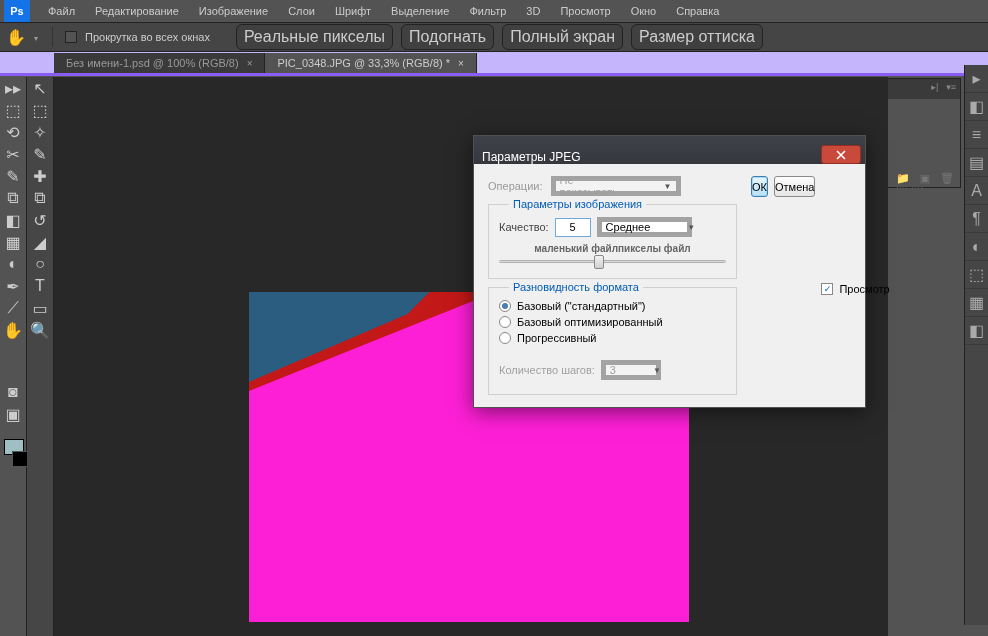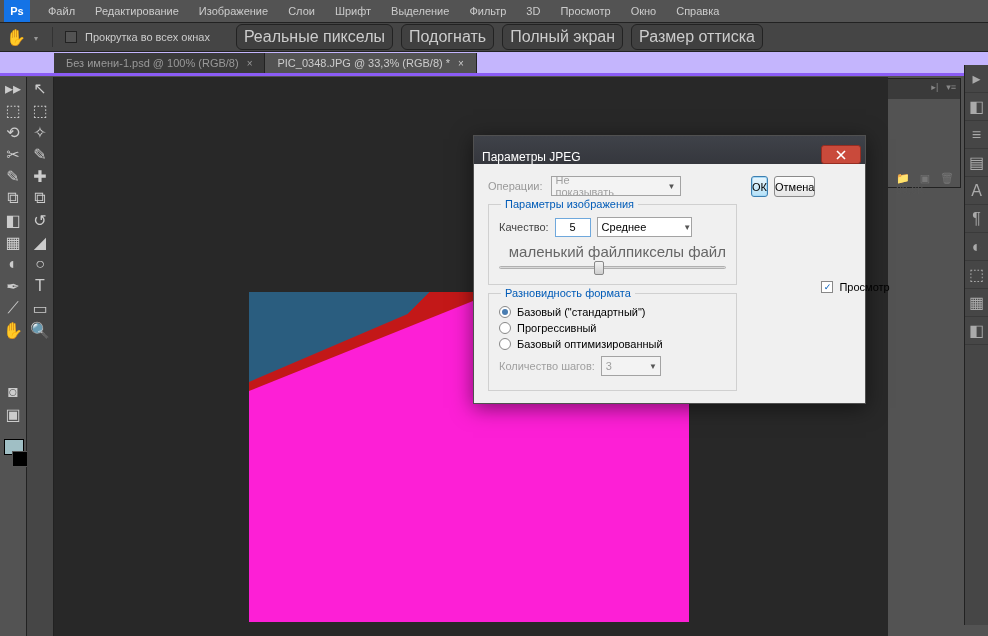--- a/index.html
+++ b/index.html
@@ -54,30 +54,30 @@
 .dialog { position:absolute; top:135px; left:473px; width:393px; background:#f0f0f0; border:1px solid #505050; box-shadow: 0 4px 20px rgba(0,0,0,.5); font-size:11px;}
 .dlg-titlebar { height:28px; background:linear-gradient(#3f4249,#35373d); display:flex; align-items:flex-end; padding-left:8px;}
 .dlg-title { color:#fff; font-size:12px; flex:1;}
 .dlg-close { width:40px; height:19px; background:#c94a3b; border:1px solid #962d22; border-radius:3px; display:flex;align-items:center;justify-content:center; margin-right:4px;}
 .dlg-close svg { width:10px;height:10px;}
 .dlg-body { padding:12px 14px; display:flex; gap:14px;}
 .dlg-left { flex:1;}
 .dlg-right { width:100px; display:flex; flex-direction:row; gap:6px; align-items:stretch;}
 .winbtn { height:21px; border:1px solid #8a8a8a; background:linear-gradient(#fdfdfd,#e5e5e5); border-radius:3px; font-size:11px; cursor:pointer;}
 .winbtn.primary { border:1px solid #3c7fb1; background:linear-gradient(#eaf6fd,#b6e1f7); box-shadow: inset 0 0 0 1px #a7d9f5;}
-.dropdown { height:20px; border:1px solid #a3a3a3; background:#fff; display:flex;align-items:center; padding:0 4px; font-size:11px; justify-content:space-between;gap:37px;}
+.dropdown { height:20px; border:5px solid #a3a3a3; background:#fff; display:flex;align-items:center; padding:0 4px; font-size:11px; justify-content:space-between;gap:37px;}
 .dropdown.dis { color:#a0a0a0; background:#f3f3f3;}
 .dd-arrow { font-size:8px; color:#555;}
 .fieldset { border:1px solid #d0d0d0; padding:8px 10px 10px; margin-top:8px; position:relative;}
-.fieldset .legend { position:absolute; top:-7px; left:12px; background:#f0f0f0; padding:0 4px; color:#005bb7; font-size:11px;}
+.fieldset .legend { position:absolute; top:-7px; left:20px; background:#f0f0f0; padding:0 4px; color:#005bb7; font-size:11px;}
 .row { display:flex; align-items:center; gap:6px; margin:4px 0;}
 .row .lbl { color:#444;}
 .numbox { width:36px; height:19px; border:1px solid #6fa8dc; background:#fff; text-align:center; font-size:11px;}
 .slider-wrap { margin-top:6px;}
-.slider-labels { display:flex; justify-content:flex-end; font-size:15px; color:#666;}
+.slider-labels { display:flex; justify-content:center; font-size:10px; color:#666;font-weight:bold;}
 .slider { position:relative; height:14px;}
 .slider-track { position:absolute; top:6px; left:0; right:0; height:3px; background:linear-gradient(#c5c5c5,#ededed); border:1px solid #b0b0b0; border-radius:2px;}
 .slider-thumb { position:absolute; top:1px; left:42%; width:10px; height:14px; background:linear-gradient(#f3f3f3,#cfcfcf); border:1px solid #888; border-radius:2px;}
 .radio { width:12px;height:12px; border:1px solid #888; border-radius:50%; background:#fff; display:inline-flex;align-items:center;justify-content:center;}
 .radio.on::after { content:''; width:6px;height:6px;background:#4a7db1;border-radius:50%;}
 .wcheck { width:12px; height:12px; border:1px solid #888; background:#fff; display:inline-flex;align-items:center;justify-content:center; font-size:9px; color:#005bb7;}
 .top-row { display:flex; align-items:center; gap:8px; margin-bottom:2px;}
 .top-row .lbl1 { color:#999;}
 </style>
 </head>
@@ -245,27 +245,27 @@
       </div>
 
       <div class="fieldset">
         <span class="legend">Разновидность формата</span>
         <div class="row">
           <span class="radio on"></span>
           <span>Базовый ("стандартный")</span>
         </div>
         <div class="row">
           <span class="radio"></span>
+          <span>Базовый оптимизированный</span>
+        </div>
+        <div class="row">
+          <span class="radio"></span>
           <span>Прогрессивный</span>
         </div>
-        <div class="row">
-          <span class="radio"></span>
-          <span>Базовый оптимизированный</span>
-        </div>
-        <div class="row" style="margin-top:6px">
+        <div class="row" style="margin-top:16px">
           <span class="lbl" style="color:#a0a0a0">Количество шагов:</span>
           <div class="dropdown dis" style="width:60px">
             <span>3</span>
             <span class="dd-arrow">▼</span>
           </div>
         </div>
       </div>
     </div>
 
     <div class="dlg-right">

